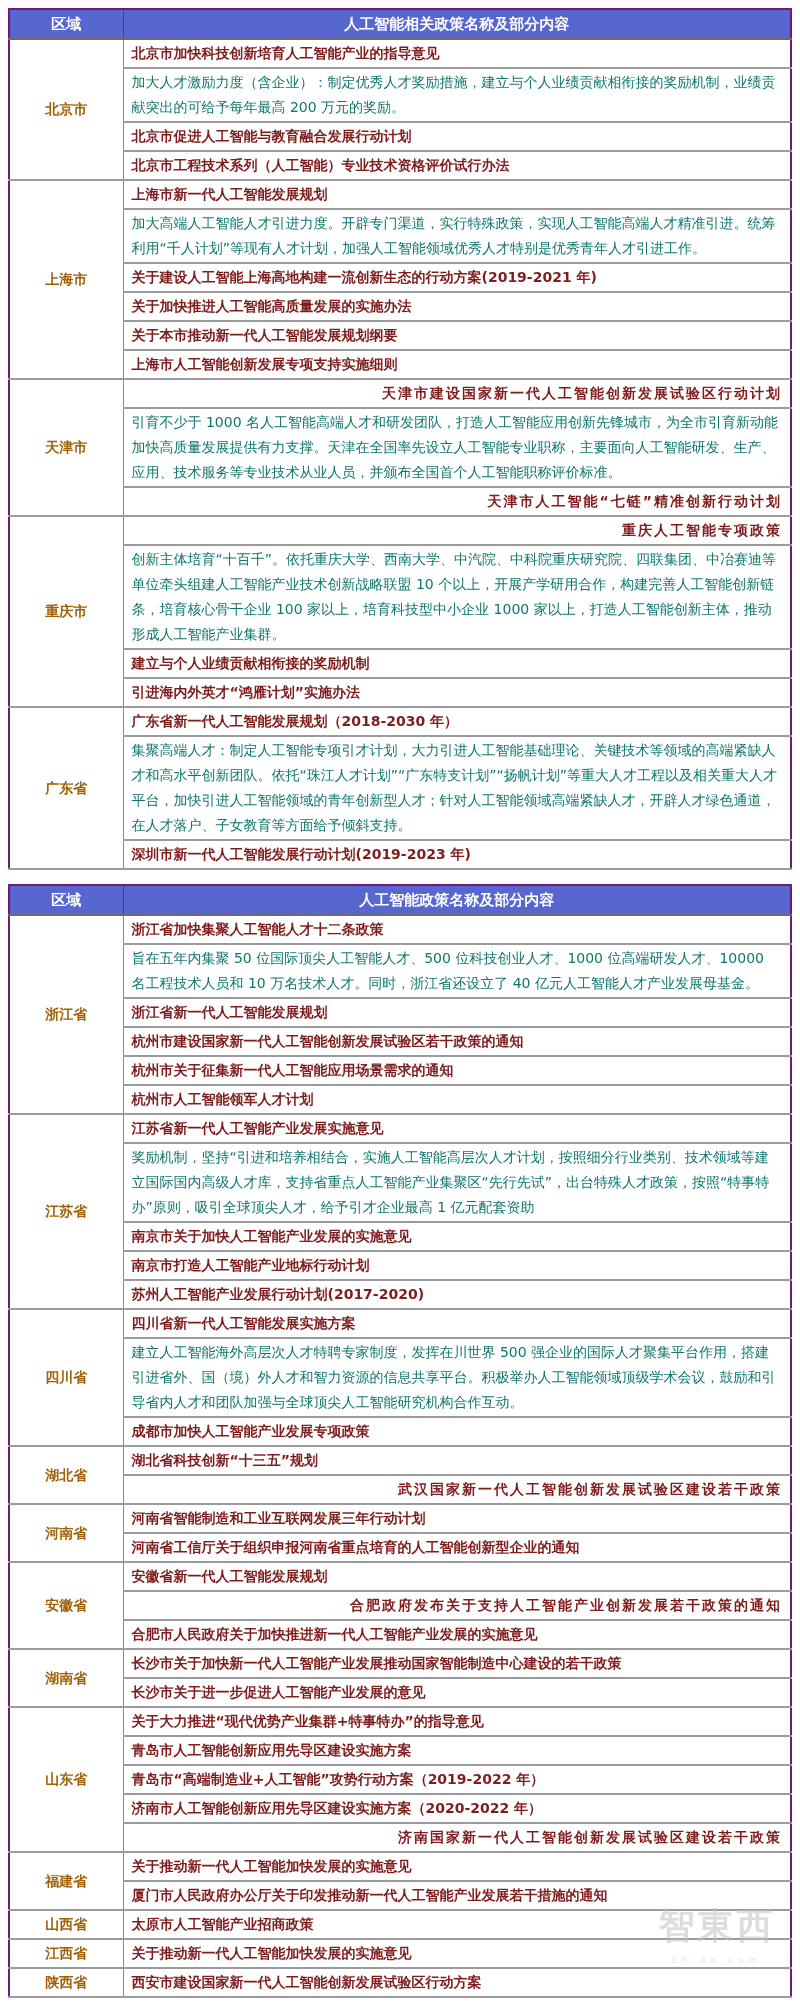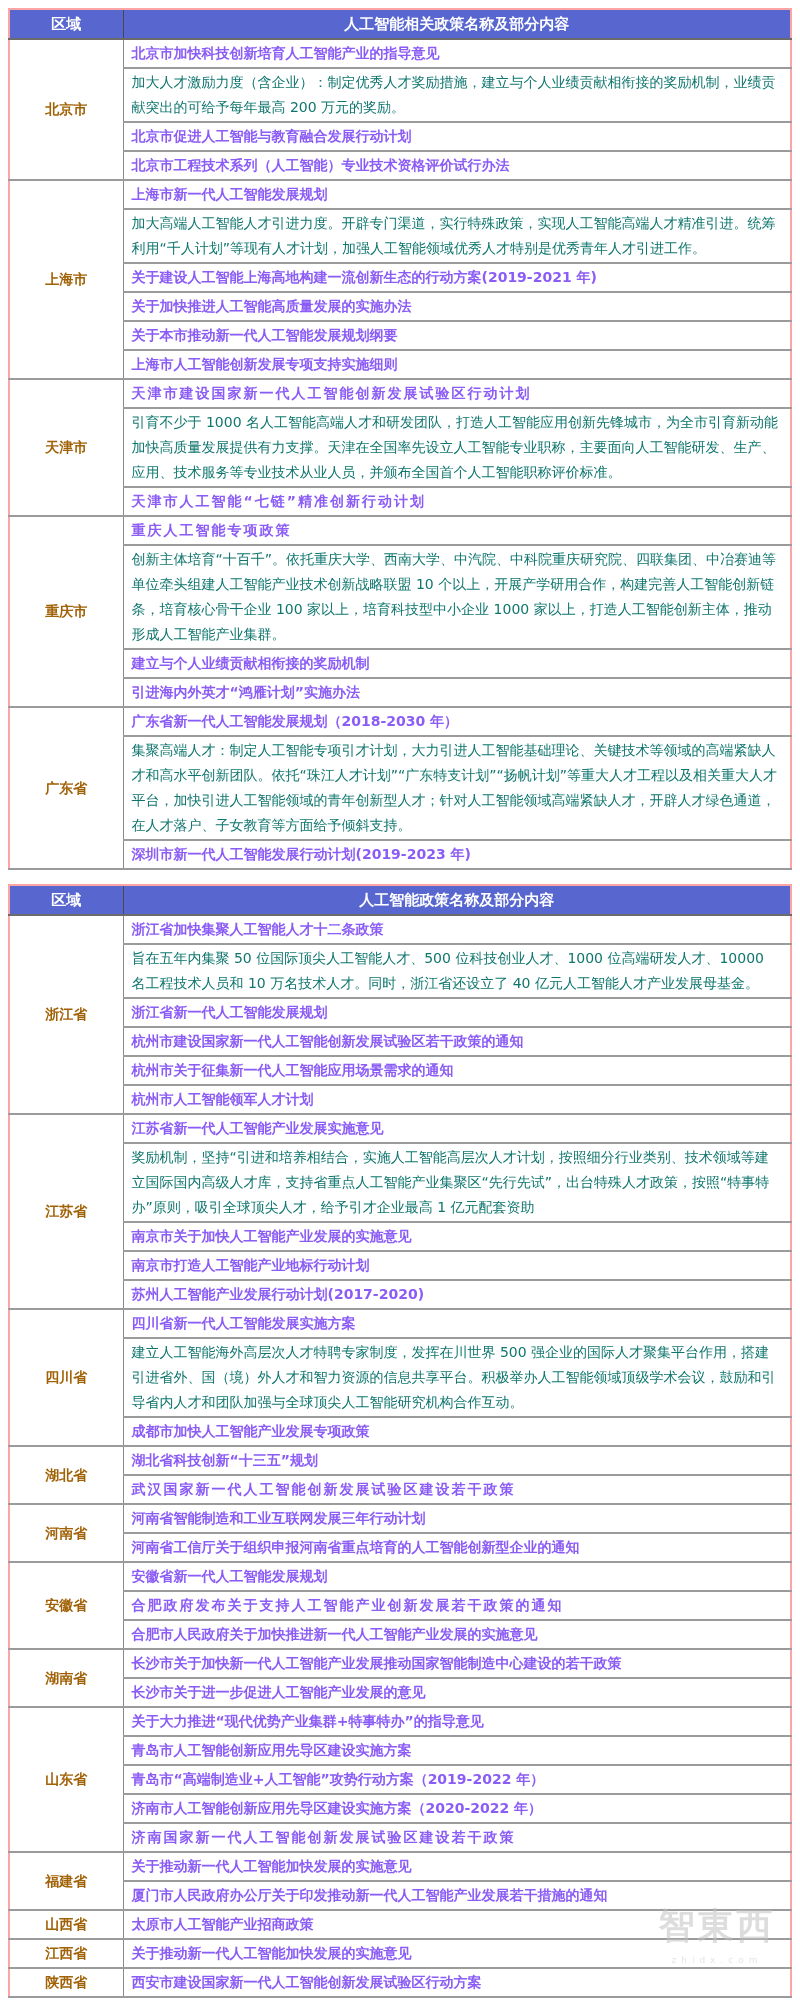--- a/index.html
+++ b/index.html
@@ -13,21 +13,21 @@
     position: relative;
     width: 800px;
     min-height: 2016px;
     padding: 8px 8px 10px 8px;
   }
   table.policy-table {
     width: 784px;
     border-collapse: collapse;
     table-layout: fixed;
     margin: 0 0 14px 0;
-    border: 2px solid #fca5a5;
+    border: 2px solid #701a75;
   }
   table.policy-table th {
     background: #5866d0;
     color: #ffffff;
     font-size: 15px;
     font-weight: bold;
     text-align: center;
     padding: 4px 4px;
     border: 1px solid #4a4a4a;
     line-height: 20px;
@@ -46,27 +46,27 @@
   }
   tr.group-start td { border-top: 2px solid #6b6b6b; }
   td.region-cell {
     text-align: center;
     font-weight: bold;
     color: #a16207;
     padding: 1px 2px;
   }
   td.policy-cell.title {
     font-weight: bold;
-    color: #8b5cf6;
+    color: #7f1d1d;
   }
   td.policy-cell.content {
     font-weight: normal;
     color: #0f766e;
   }
-  td.policy-cell.spaced { letter-spacing: 2px; }
+  td.policy-cell.spaced { letter-spacing: 2px; text-align: right; }
   .watermark {
     position: absolute;
     top: 1906px;
     left: 642px;
     width: 150px;
     text-align: center;
     opacity: 0.55;
     pointer-events: none;
   }
   .wm-main {

